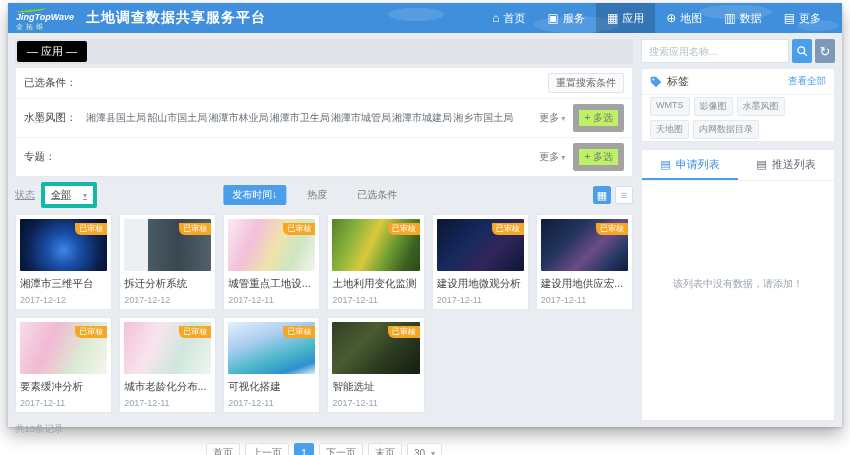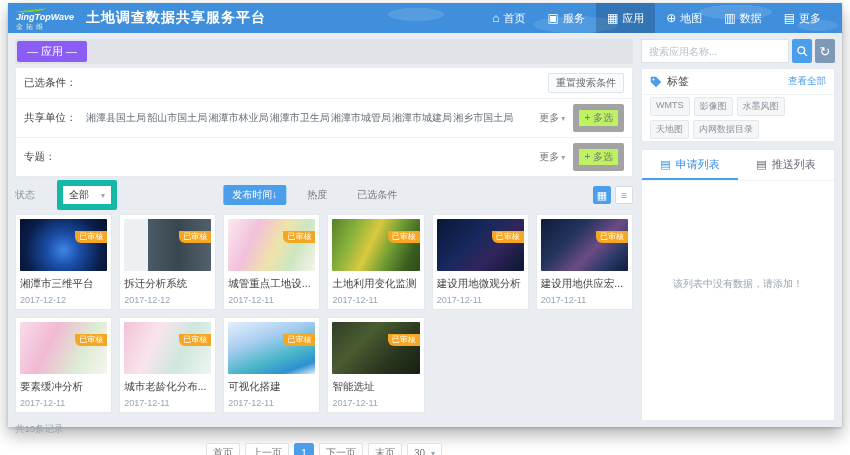--- a/index.html
+++ b/index.html
@@ -34,56 +34,56 @@
   .user { display:flex; align-items:center; gap:5px; font-size:10px; margin-left:16px; cursor:pointer; }
   .avatar { width:18px; height:18px; border-radius:50%; background:#eef7f1; overflow:hidden; flex:none; }
 
   
   .content { flex:1; display:flex; gap:8px; padding:6px 7px; min-height:0; }
   .left-col { flex:1; min-width:0; display:flex; flex-direction:column; }
   .right-col { width:194px; flex:none; display:flex; flex-direction:column; }
 
   
   .cat-row { background:#E0E4E9; padding:2px; margin-bottom:3px; }
-  .cat-btn { width:70px; height:21px; background:#8b5cf6; color:#fff; border:none;
+  .cat-btn { width:70px; height:21px; background:#000000; color:#fff; border:none;
     font-size:11px; border-radius:2px; cursor:pointer; }
   .filter-panel { background:#fff; border:1px solid #E6E9ED; }
   .f-row { display:flex; align-items:center; padding:5px 8px; }
   .f-row + .f-row { border-top:1px solid #F0F2F4; }
   .f-label { flex:none; width:62px; font-size:10.5px; color:#444; }
   .f-tags { flex:1; display:flex; justify-content:space-between; padding-right:26px; overflow:hidden; }
   .unit-tag { font-size:10px; color:#677078; cursor:pointer; white-space:nowrap; }
   .f-actions { flex:none; display:flex; align-items:center; gap:8px; }
   .f-more { display:flex; align-items:center; gap:2px; font-size:10px; color:#777;
     background:none; border:none; cursor:pointer; }
   .f-multi { font-size:10px; color:#777; background:#bef264; border:6px solid #a3a3a3;
     padding:1px 5px; border-radius:2px; cursor:pointer; }
   .reset-btn { margin-left:auto; font-size:10px; color:#666; background:#FAFBFC;
     border:1px solid #E0E4E9; padding:2px 7px; border-radius:2px; cursor:pointer; }
 
   .sort-bar { display:flex; align-items:center; margin-top:6px; height:24px; position:relative; }
-  .status { display:flex; align-items:center; gap:22px; font-size:10px; color:#8a939c; }
+  .status { display:flex; align-items:center; gap:6px; font-size:10px; color:#8a939c;text-decoration:underline; }
   .status-select { display:flex; align-items:center; gap:12px; background:#fff;
-    border:6px solid #14b8a6; border-radius:2px; padding:2px 6px; font-size:10px;
+    border:4px solid #14b8a6; border-radius:2px; padding:2px 6px; font-size:10px;
     color:#444; cursor:pointer; }
   .caret { font-size:8px; color:#9aa4af; }
   .sort-tabs { position:absolute; left:50%; transform:translateX(-55%); display:flex;
     align-items:center; gap:12px; }
   .sort-tab { font-size:10px; color:#777; padding:3px 9px; cursor:pointer; border-radius:2px; }
   .sort-tab.active { background:#4A9EEA; color:#fff; }
   .view-toggles { margin-left:auto; display:flex; gap:4px; }
   .vt { width:18px; height:18px; display:flex; align-items:center; justify-content:center;
     font-size:11px; background:#fff; border:1px solid #D8DDE3; color:#9aa4af;
     border-radius:2px; cursor:pointer; }
   .vt.active { background:#4A9EEA; border-color:#4A9EEA; color:#fff; }
 
   .cards { display:grid; grid-template-columns:repeat(6,1fr); gap:7px; margin-top:7px; }
   .card { background:#fff; border:1px solid #E4E7EB; padding:4px; cursor:pointer; }
   .thumb { height:52px; position:relative; border-radius:1px; background:#ccc; }
-  .badge { position:absolute; top:12px; right:0; background:#F5A623; color:#fff;
+  .badge { position:absolute; top:4px; right:0; background:#F5A623; color:#fff;
     font-size:8px; line-height:1.3; padding:1px 4px; border-radius:0 0 0 6px;margin-left:12px; }
   .card-title { font-size:10.5px; color:#444; margin-top:6px; white-space:nowrap;
     overflow:hidden; text-overflow:ellipsis; }
   .card-date { font-size:9px; color:#9AA4AF; margin-top:4px; }
 
   .records { font-size:9.5px; color:#9AA4AF; margin-top:10px; }
   .pagination { display:flex; justify-content:center; align-items:center; gap:5px; margin-top:7px; }
   .pg-btn { min-width:20px; height:20px; padding:0 6px; display:flex; align-items:center;
     justify-content:center; font-size:10px; color:#777; background:#fff;
     border:1px solid #DDE2E7; border-radius:2px; cursor:pointer; }
@@ -170,21 +170,21 @@
       <div class="cat-row">
         <button class="cat-btn">— 应用 —</button>
       </div>
 
       <div class="filter-panel">
         <div class="f-row">
           <span class="f-label">已选条件：</span>
           <button class="reset-btn">重置搜索条件</button>
         </div>
         <div class="f-row">
-          <span class="f-label">共享单位：</span>
+          <span class="f-label">水墨风图：</span>
           <div class="f-tags">
 
           <a class="unit-tag">湘潭县国土局</a>
               <a class="unit-tag">韶山市国土局</a>
               <a class="unit-tag">湘潭市林业局</a>
               <a class="unit-tag">湘潭市卫生局</a>
               <a class="unit-tag">湘潭市城管局</a>
               <a class="unit-tag">湘潭市城建局</a>
               <a class="unit-tag">湘乡市国土局</a>
             </div>

